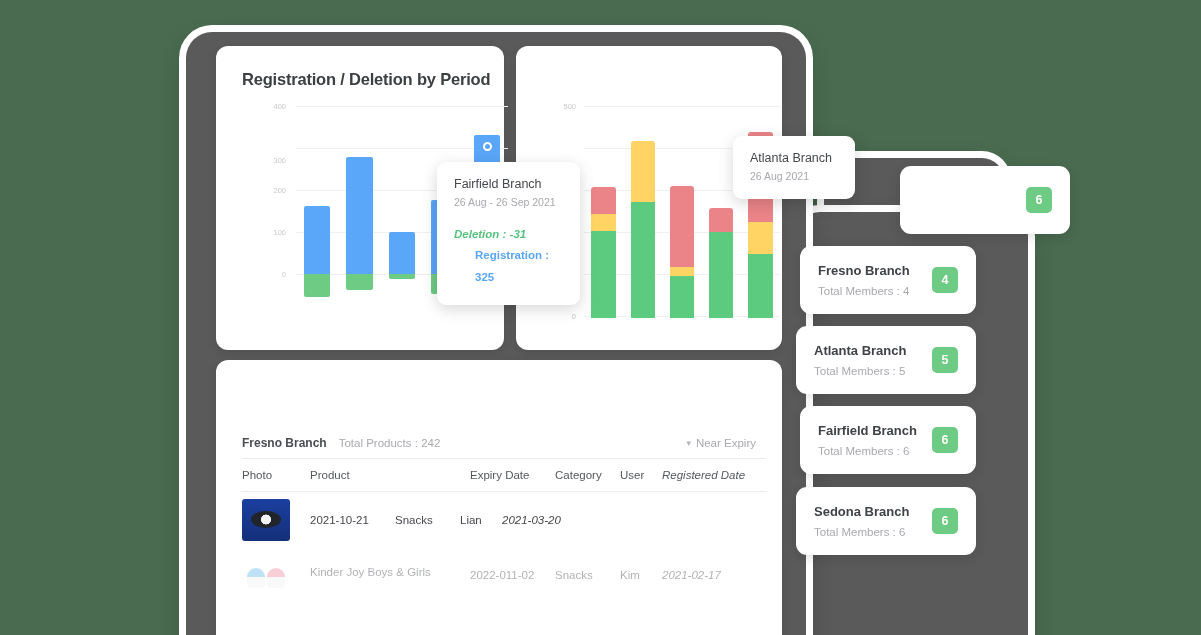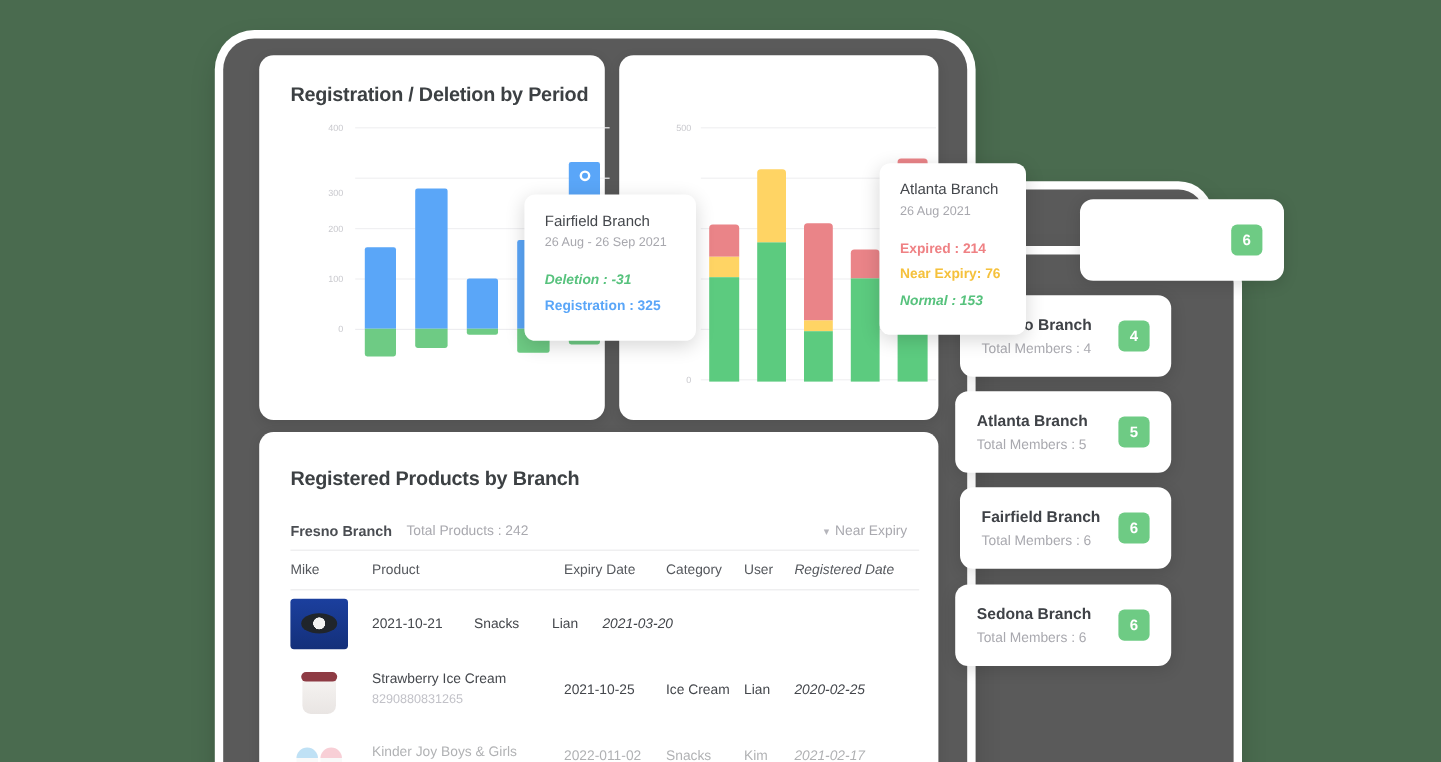--- a/index.html
+++ b/index.html
@@ -94,21 +94,21 @@
     border-radius: 9px;
     box-shadow: 0 4px 16px rgba(0,0,0,0.16);
     padding: 15px 17px 17px 17px;
     z-index: 20;
   }
   .tt-title { font-size: 12.5px; color: #44474c; margin-bottom: 5px; }
   .tt-date { font-size: 10.5px; color: #a8a8ae; }
   .tt-rows { margin-top: 16px; }
   .tt-row { font-size: 11.5px; font-weight: bold; line-height: 1.85; }
   .c-green { color: #57c27d; font-style: italic; }
-  .c-blue  { color: #5aa6f8; }
+  .c-blue  { color: #5aa6f8; margin-left: 21px; }
   .c-red   { color: #ef8184; }
   .c-yellow{ color: #f5c13c; }
   #tooltip1 { left: 437px; top: 162px; width: 143px; }
   #tooltip2 { left: 733px; top: 136px; width: 122px; }
 
   
   #card-table .card-title { padding: 30px 0 0 26px; }
   .tbl-sub {
     position: absolute; left: 26px; top: 76px; right: 26px;
     display: flex; align-items: center;
@@ -315,71 +315,52 @@
   <div class="tt-date">26 Aug  - 26 Sep 2021</div>
   <div class="tt-rows">
     <div class="tt-row c-green">Deletion : -31</div>
     <div class="tt-row c-blue">Registration : 325</div>
   </div>
 </div>
 
 <div class="tooltip" id="tooltip2">
   <div class="tt-title">Atlanta Branch</div>
   <div class="tt-date">26 Aug 2021</div>
-  <div class="tt-rows">
-    <div class="tt-row c-red">Expired : 214</div>
-    <div class="tt-row c-yellow">Near Expiry: 76</div>
-    <div class="tt-row c-green">Normal : 153</div>
-  </div>
 </div>
 
 <div class="card" id="card-table">
-  <div class="card-title">Registered Products by Branch</div>
   <div class="tbl-sub">
     <span class="tbl-branch">Fresno Branch</span>
     <span class="tbl-total">Total Products : 242</span>
     <span class="tbl-filter">
       <span class="chev">▾</span>
       <span>Near Expiry</span>
     </span>
   </div>
 
   <div class="tbl">
     <div class="tbl-head">
-      <div class="col-photo">Mike</div>
+      <div class="col-photo">Photo</div>
       <div class="col-prod">Product</div>
       <div class="col-exp">Expiry Date</div>
       <div class="col-cat">Category</div>
       <div class="col-user">User</div>
       <div class="col-reg">Registered Date</div>
     </div>
 
     <div class="tbl-row">
       <div class="col-photo">
         <div class="thumb th-oreo"></div>
       </div>
       <div class="col-exp">2021-10-21</div>
       <div class="col-cat">Snacks</div>
       <div class="col-user">Lian</div>
       <div class="col-reg">2021-03-20</div>
     </div>
 
-    <div class="tbl-row">
-      <div class="col-photo">
-        <div class="thumb th-ice"></div>
-      </div>
-      <div class="col-prod">
-        <div class="prod-name">Strawberry Ice Cream</div>
-        <div class="prod-code">8290880831265</div>
-      </div>
-      <div class="col-exp">2021-10-25</div>
-      <div class="col-cat">Ice Cream</div>
-      <div class="col-user">Lian</div>
-      <div class="col-reg">2020-02-25</div>
-    </div>
 
     <div class="tbl-row faded">
       <div class="col-photo">
         <div class="thumb th-kinder"></div>
       </div>
       <div class="col-prod">
         <div class="prod-name">Kinder Joy Boys &amp; Girls</div>
         <div class="prod-code"></div>
       </div>
       <div class="col-exp">2022-011-02</div>

